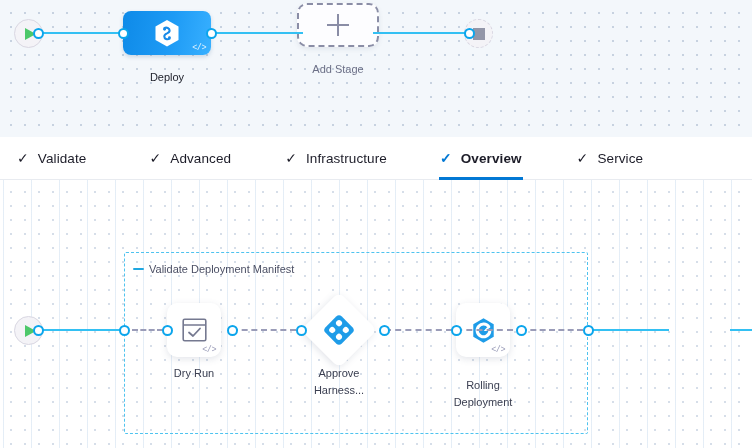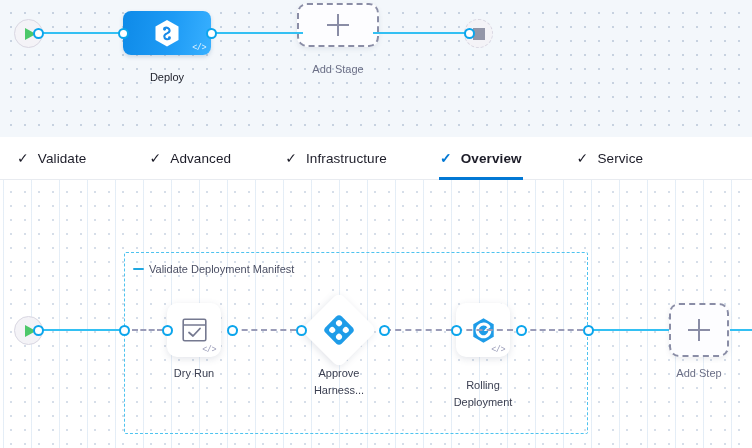--- a/index.html
+++ b/index.html
@@ -291,21 +291,15 @@
         </svg>
         <span class="code-badge dark">&lt;/&gt;</span>
       </div>
       <div class="node-label" style="top:74px; color:#3c4052;">Rolling
 Deployment</div>
     </div>
     <div class="port" style="left:451px; top:145px;"></div>
     <div class="port" style="left:516px; top:145px;"></div>
     <div class="port" style="left:583px; top:145px;"></div>
 
-    <div class="node" style="left:669px; top:123px;">
-      <div class="add-box" style="width:60px; height:54px;">
-        <div class="plus"></div>
-      </div>
-      <div class="node-label" style="top:62px; color:#6b6f86;">Add Step</div>
-    </div>
   </div>
 
 </div>
 
 </body></html>

